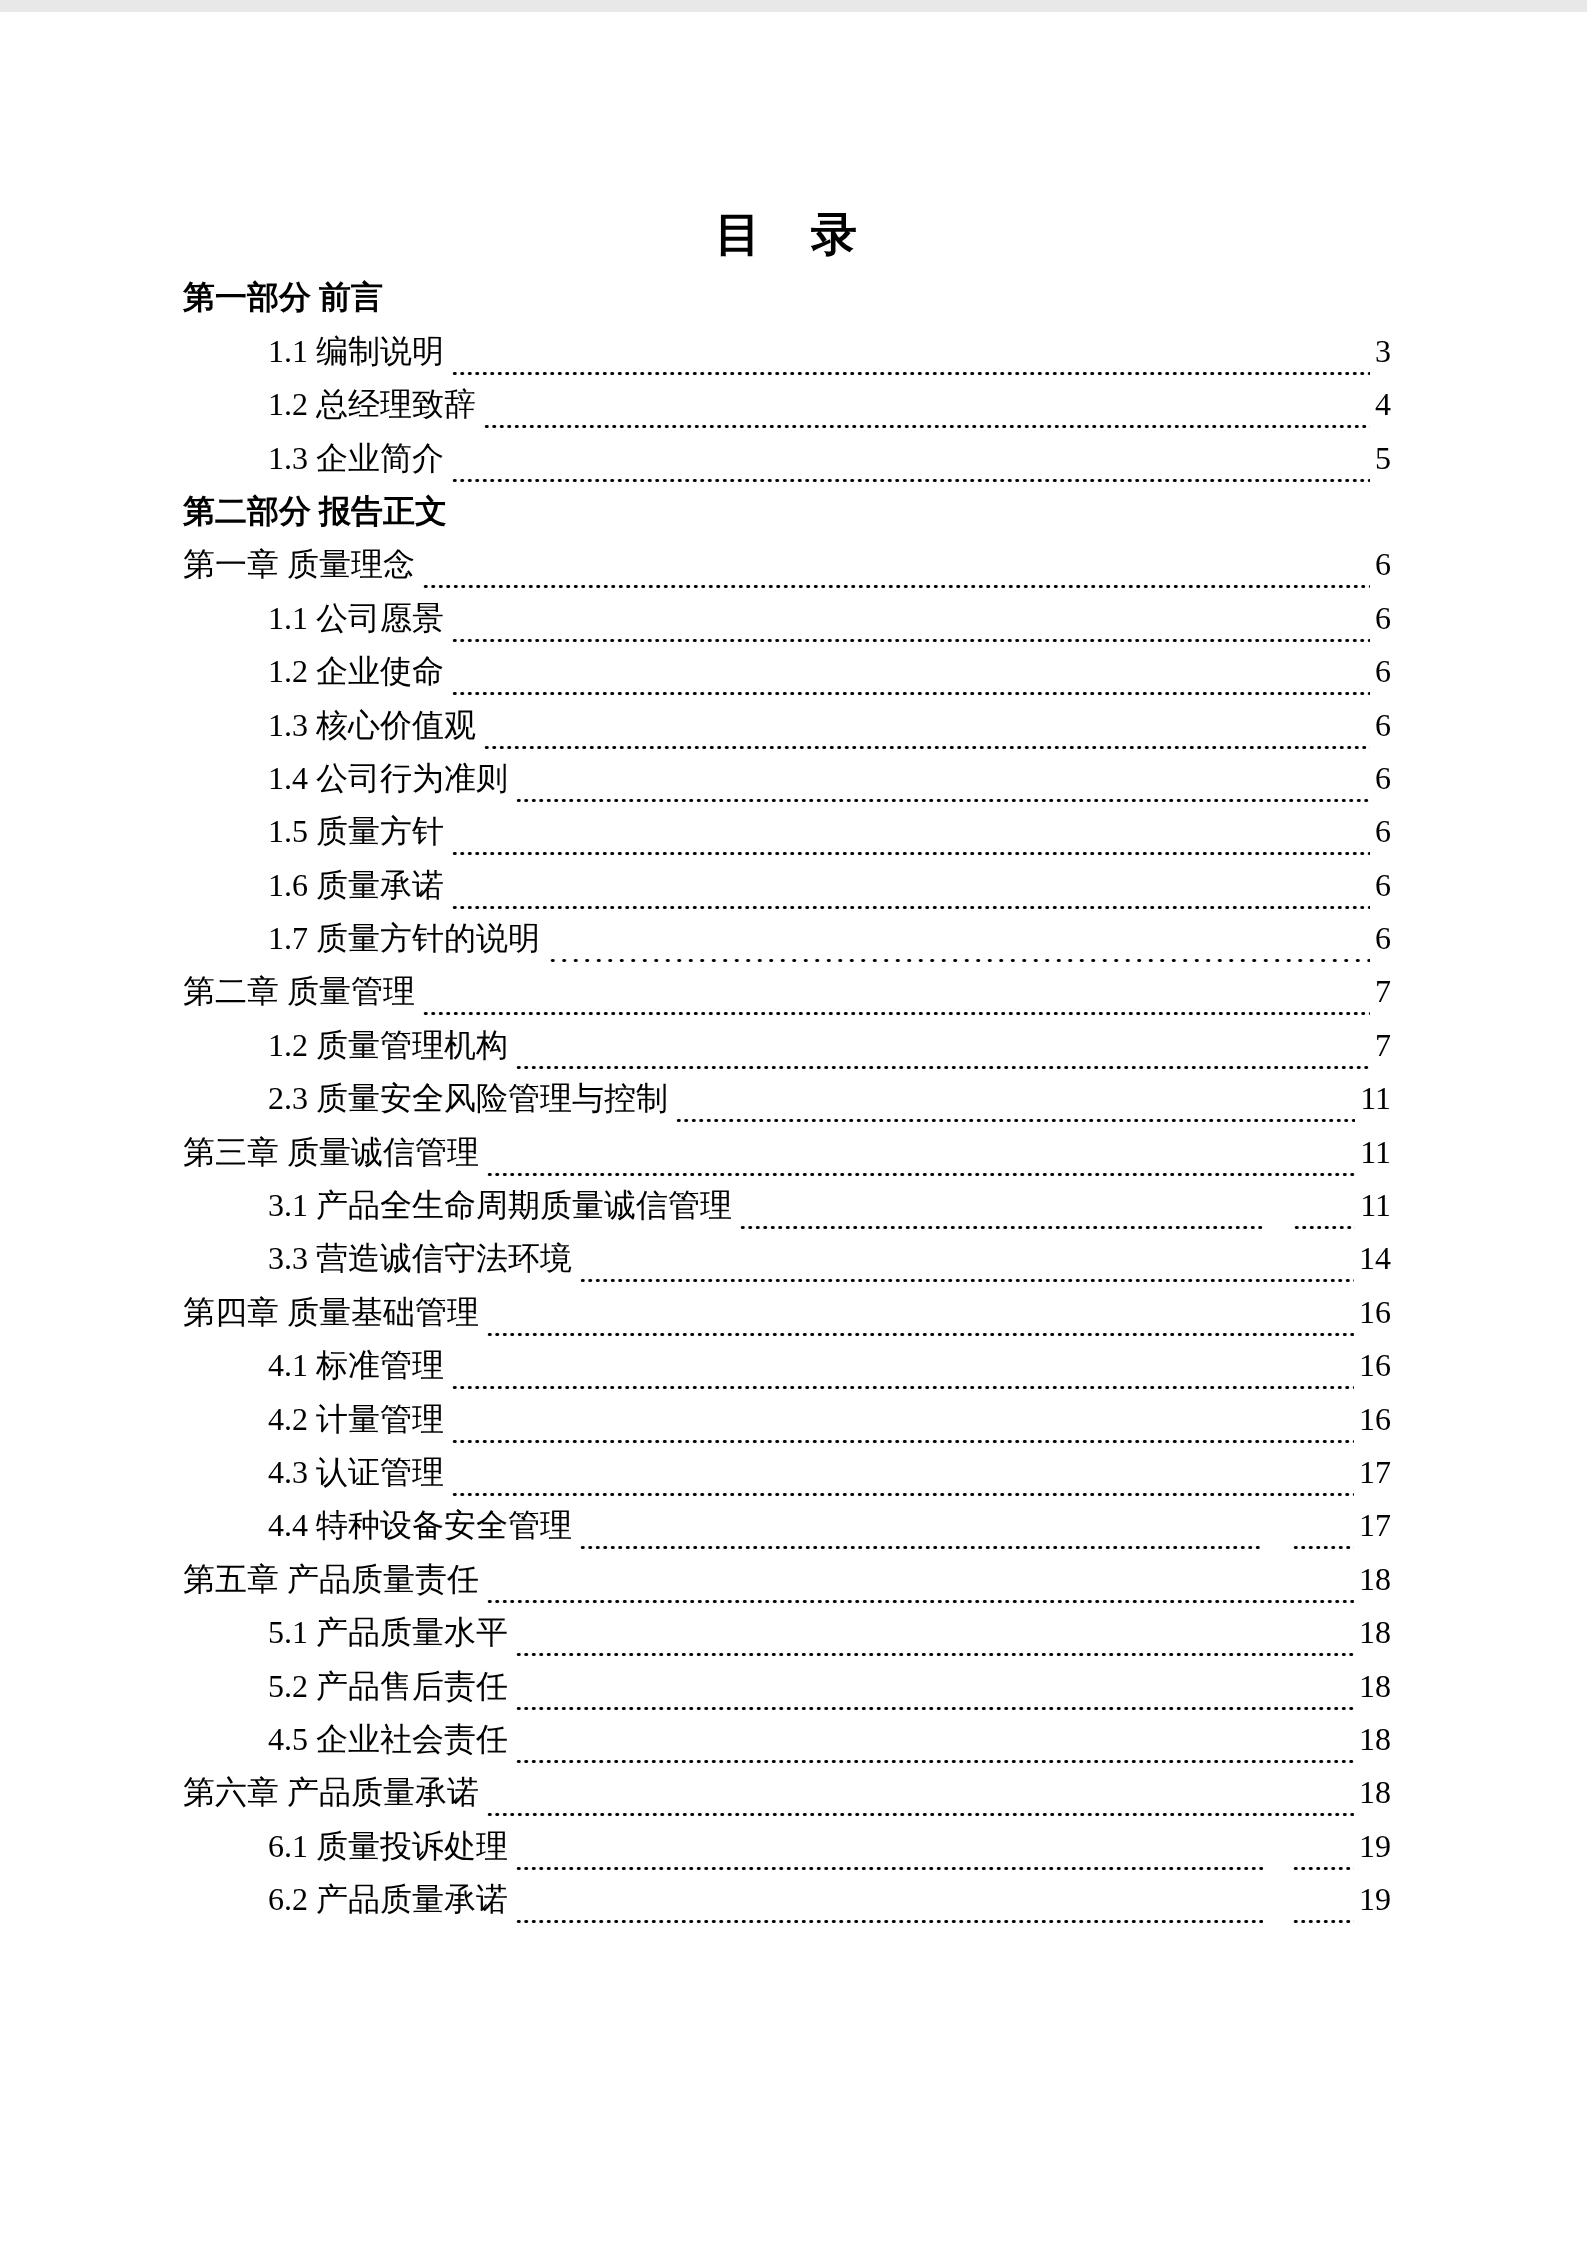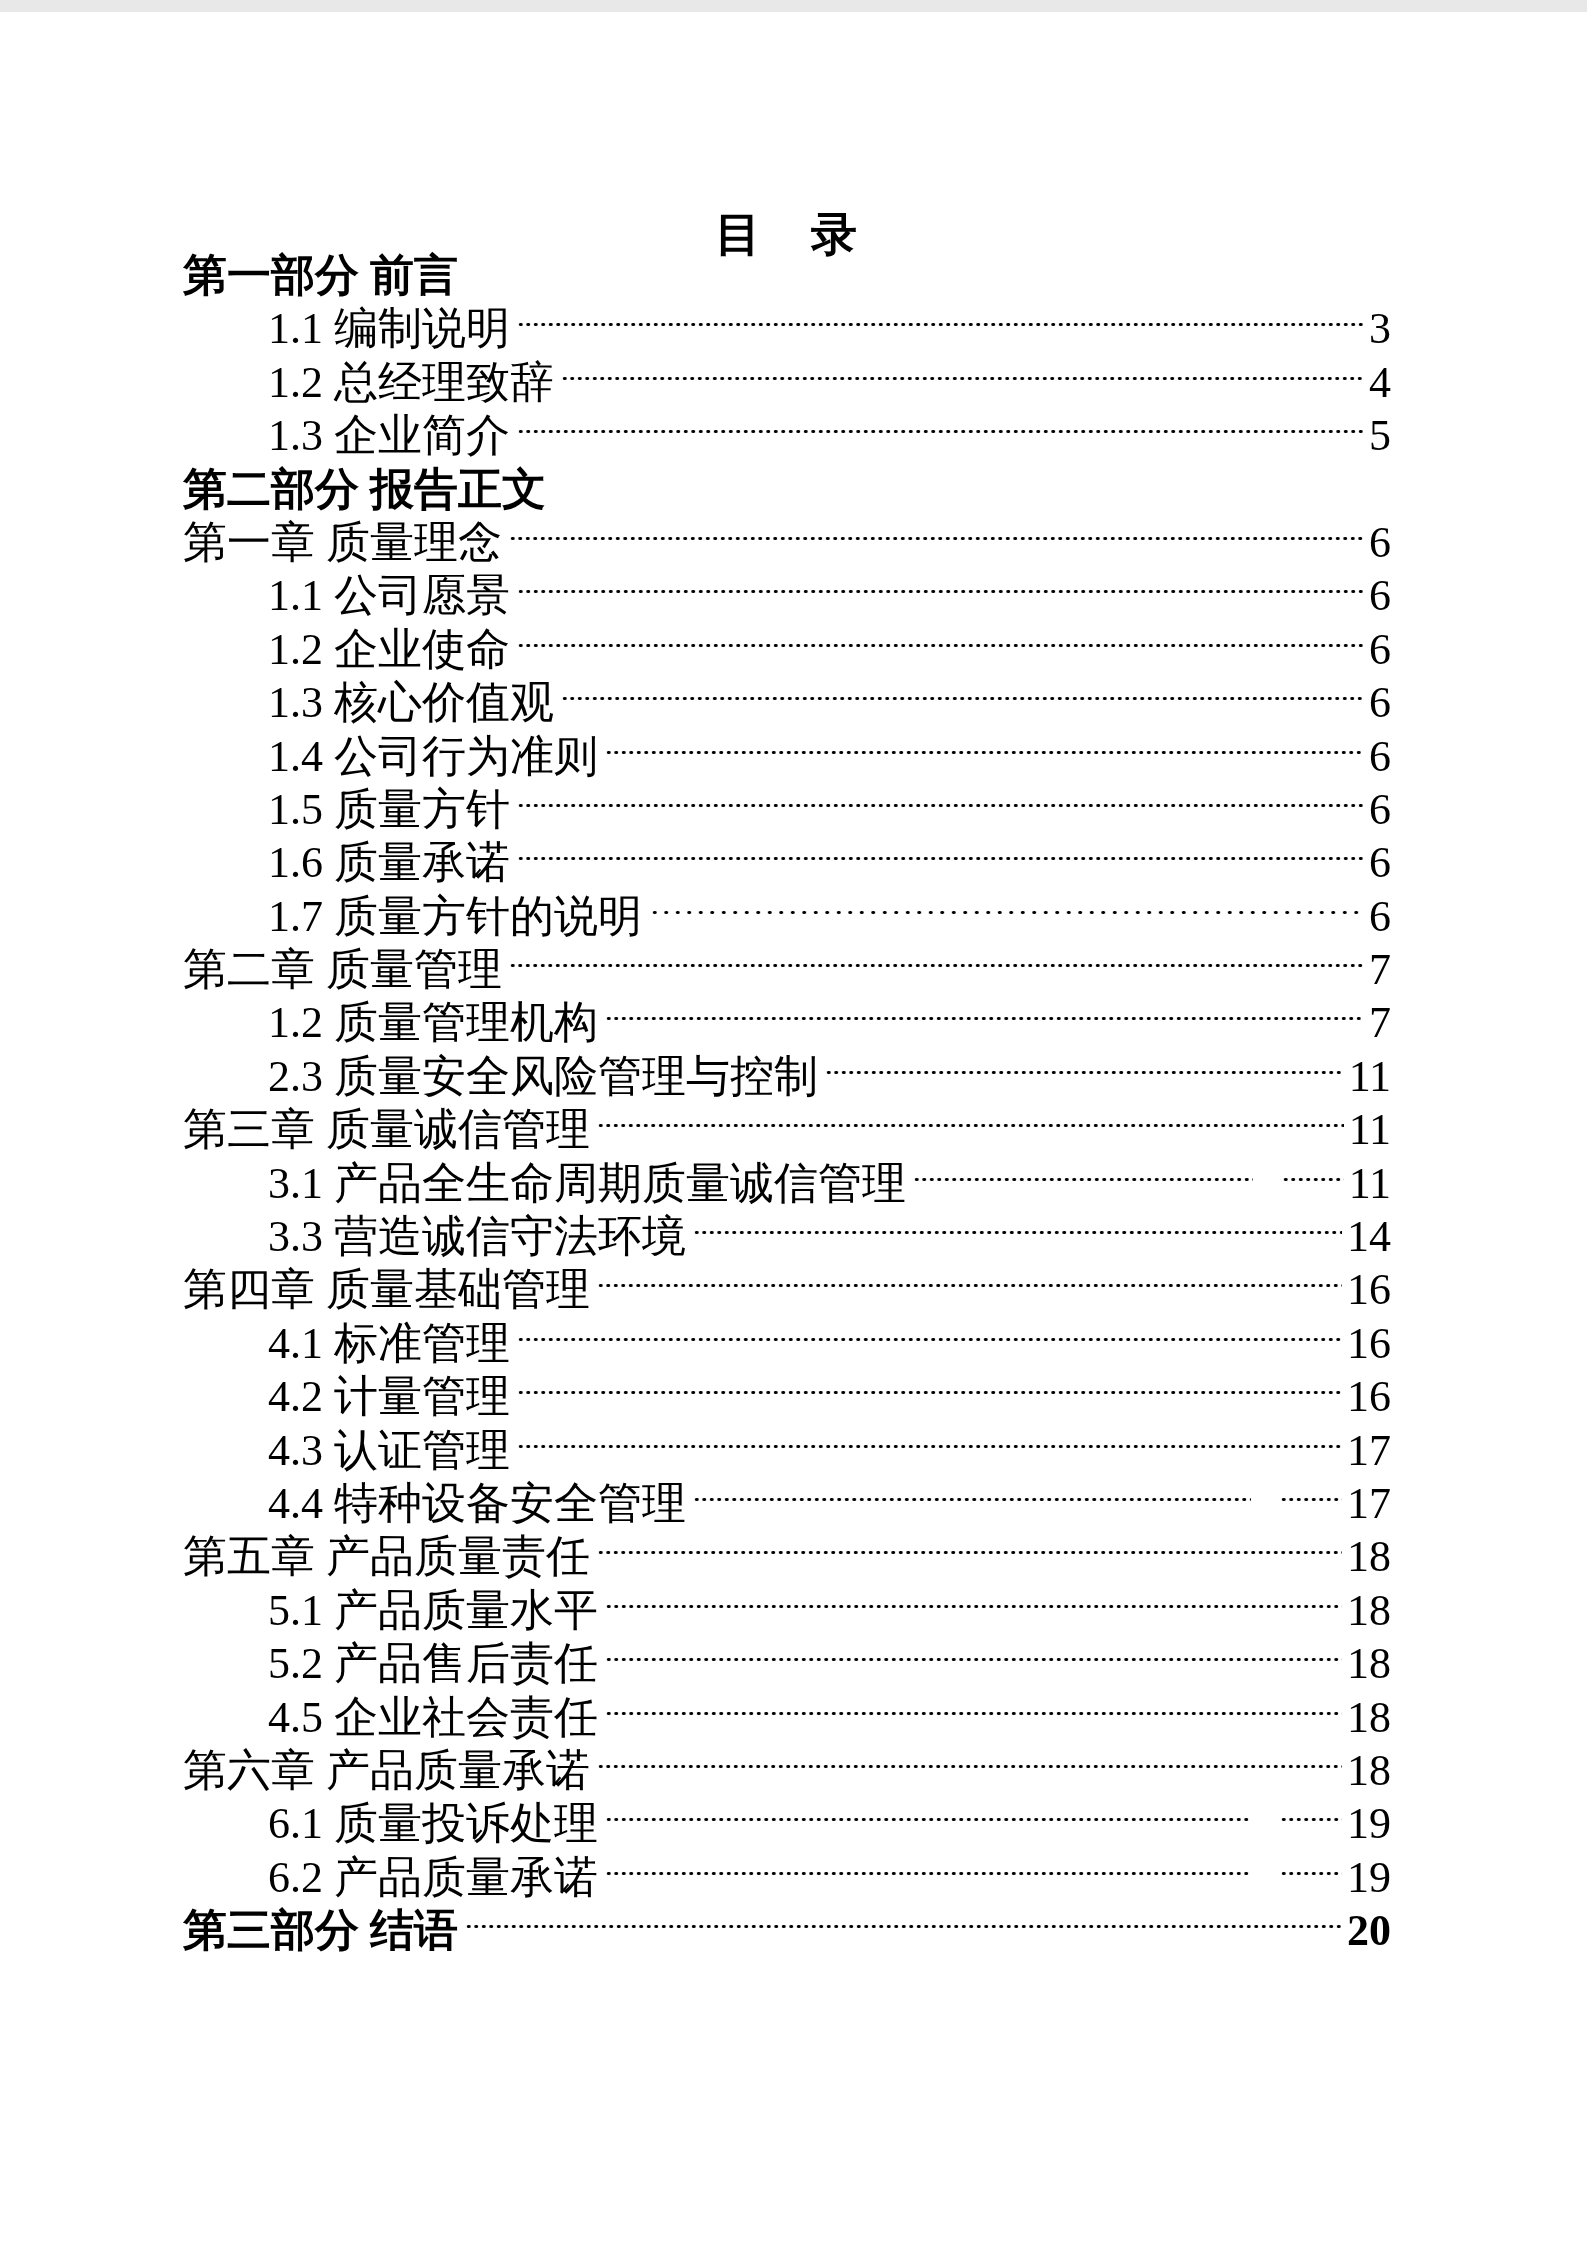--- a/index.html
+++ b/index.html
@@ -21,23 +21,23 @@
     font-size:46px;
     font-weight:bold;
     text-align:center;
     line-height:46px;
     letter-spacing:2px;
     white-space:pre;
     margin:0 0 2px 0;
   }
   .toc-row{
     display:flex;
-    align-items:flex-start;
+    align-items:flex-end;
     height:53.4px;
-    font-size:44px;
+    font-size:32px;
     line-height:32px;
     white-space:nowrap;
   }
   .toc-row.part{font-weight:bold;}
   .toc-row.sub{padding-left:85px;}
   .label{flex:0 0 auto;}
   .leader{
     flex:1 1 auto;
     height:5px;
     position:relative;
@@ -223,20 +223,15 @@
           <span class="leader leader-short"></span>
           <span class="pagenum">19</span>
         </div>
         <div class="toc-row sub">
           <span class="label">6.2 产品质量承诺</span>
           <span class="leader"></span>
           <span class="leader-gap"></span>
           <span class="leader leader-short"></span>
           <span class="pagenum">19</span>
         </div>
-        <div class="toc-row part">
-          <span class="label">第三部分 结语</span>
-          <span class="leader"></span>
-          <span class="pagenum">20</span>
-        </div>
       </div>
   </div>
 </div>
 
 </body></html>

